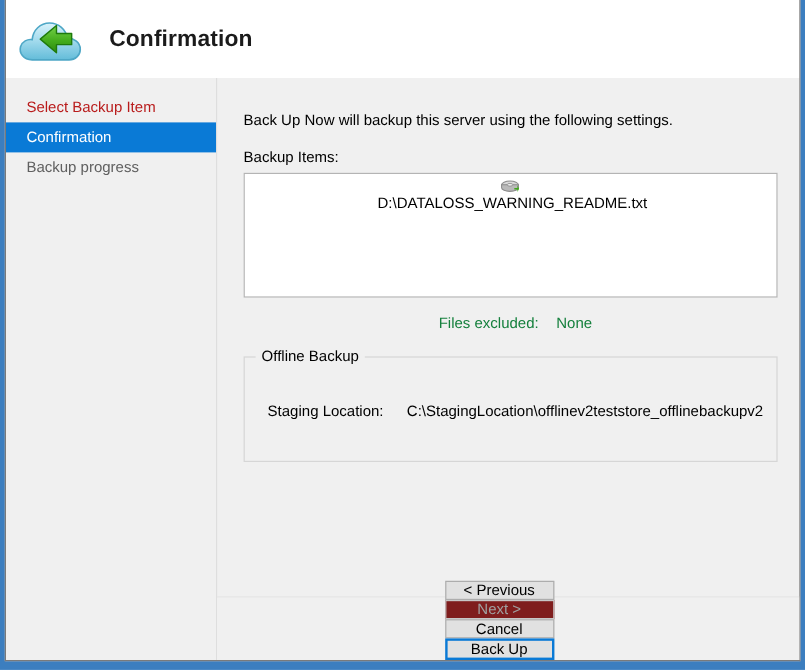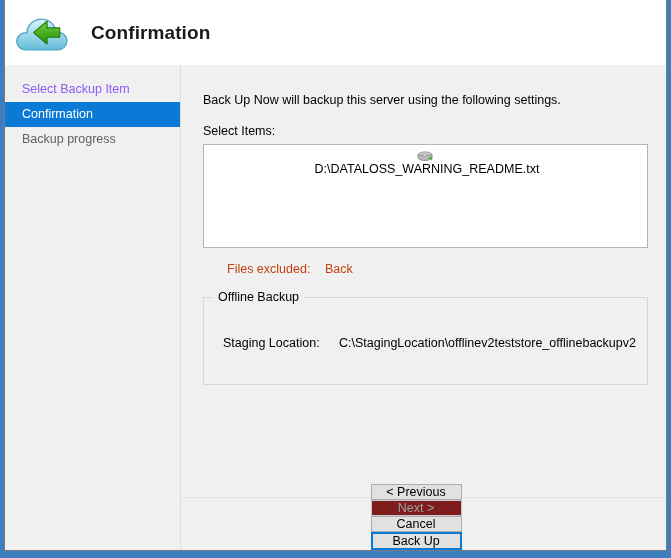--- a/index.html
+++ b/index.html
@@ -116,21 +116,21 @@
     background: #f0f0f0;
     border-right: 1px solid #dedede;
     padding-top: 12px;
     box-sizing: border-box;
   }
   .side-item {
     height: 25px;
     line-height: 25px;
     padding-left: 17px;
     font-size: 12.5px;
-    color: #8b5cf6;
+    color: #b91c1c;
     box-sizing: border-box;
     white-space: nowrap;
   }
   .side-item.dim { color: #606060; }
   .side-item.active {
     background: #0a7ad6;
     color: #ffffff;
   }
 
   
@@ -180,25 +180,26 @@
     flex: 0 0 auto;
   }
   .list-row-text {
     font-size: 12.5px;
     color: #000000;
     white-space: nowrap;
   }
 
   .excluded-row {
     margin-top: 14px;
-    margin-left: 24px;
+    margin-left: 8px;
     display: flex;
     align-items: baseline;
     font-size: 12.5px;
-    color: #c2410c;
+    color: #15803d;
+    justify-content: center;
   }
   .excluded-label { width: 98px; }
 
   
   .groupbox {
     margin-top: 21px;
     border: 1px solid #d6d6d6;
     position: relative;
     height: 88px;
     box-sizing: border-box;
@@ -305,39 +306,39 @@
       <div class="side-item dim">
         <span>Backup progress</span>
       </div>
     </div>
 
     <div class="content-wrap">
       <div class="content">
 
         <p class="intro-line">Back Up Now will backup this server using the following settings.</p>
 
-        <p class="field-label">Select Items:</p>
+        <p class="field-label">Backup Items:</p>
 
         <div class="listbox">
           <div class="list-row">
             <span class="disk-icon">
               <svg width="16" height="13" viewBox="0 0 16 13">
                 <ellipse cx="8" cy="5" rx="7" ry="3.1" fill="#d8d8d8" stroke="#8b8b8b" stroke-width="0.9"></ellipse>
                 <path d="M1 5 L1 7.4 C1 9.1 4.1 10.5 8 10.5 C11.9 10.5 15 9.1 15 7.4 L15 5 Z" fill="#b9b9b9" stroke="#8b8b8b" stroke-width="0.9"></path>
                 <ellipse cx="8" cy="5" rx="2.4" ry="1.1" fill="#f2f2f2" stroke="#8b8b8b" stroke-width="0.7"></ellipse>
                 <path d="M11.6 7.6 L14.2 7.6 L14.2 5.4 L15.6 8.2 L14.2 11 L14.2 8.9 L11.6 8.9 Z" fill="#3fa81c"></path>
               </svg>
             </span>
             <span class="list-row-text">D:\DATALOSS_WARNING_README.txt</span>
           </div>
         </div>
 
         <div class="excluded-row">
           <span class="excluded-label">Files excluded:</span>
-          <span>Back</span>
+          <span>None</span>
         </div>
 
         <div class="groupbox">
           <span class="groupbox-title">Offline Backup</span>
           <div class="staging-row">
             <span class="staging-label">Staging Location:</span>
             <span class="staging-value">C:\StagingLocation\offlinev2teststore_offlinebackupv2</span>
           </div>
         </div>
 

